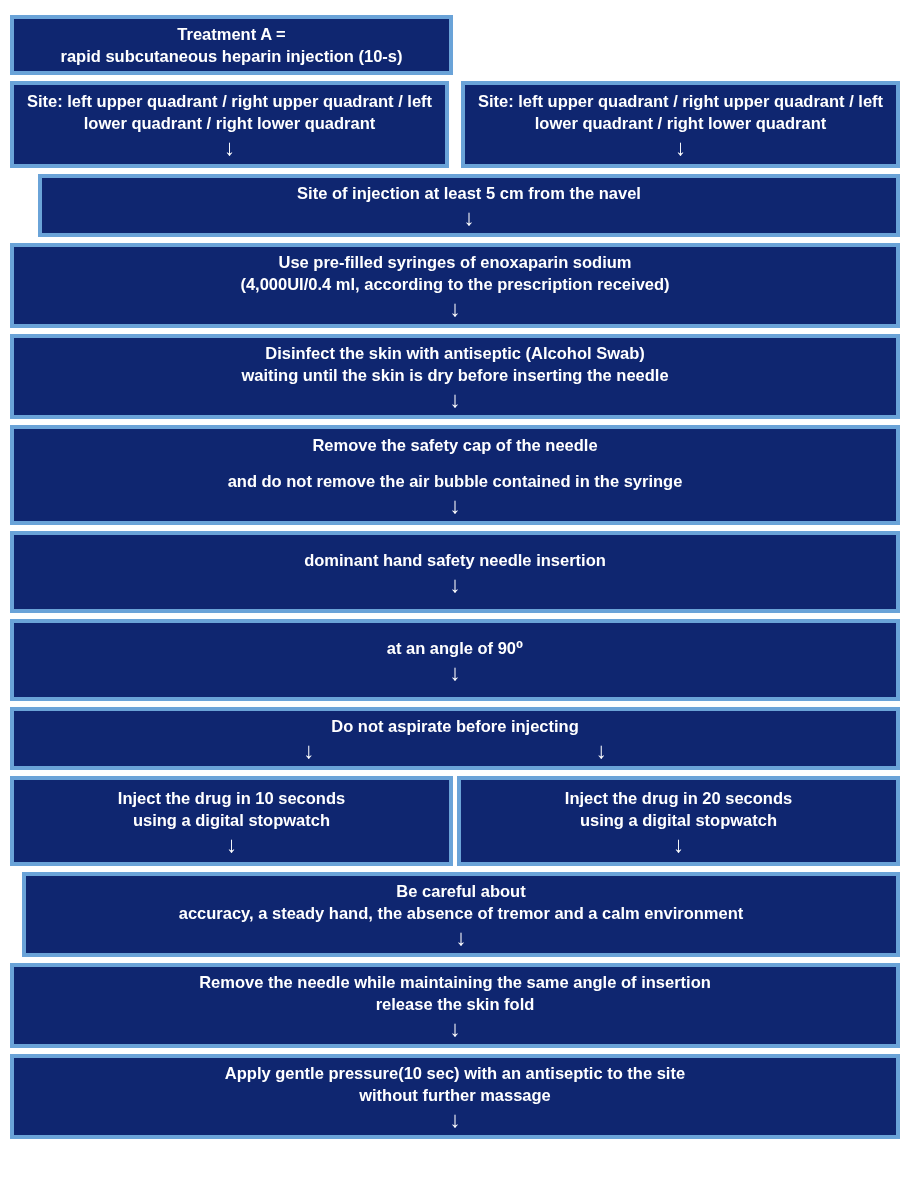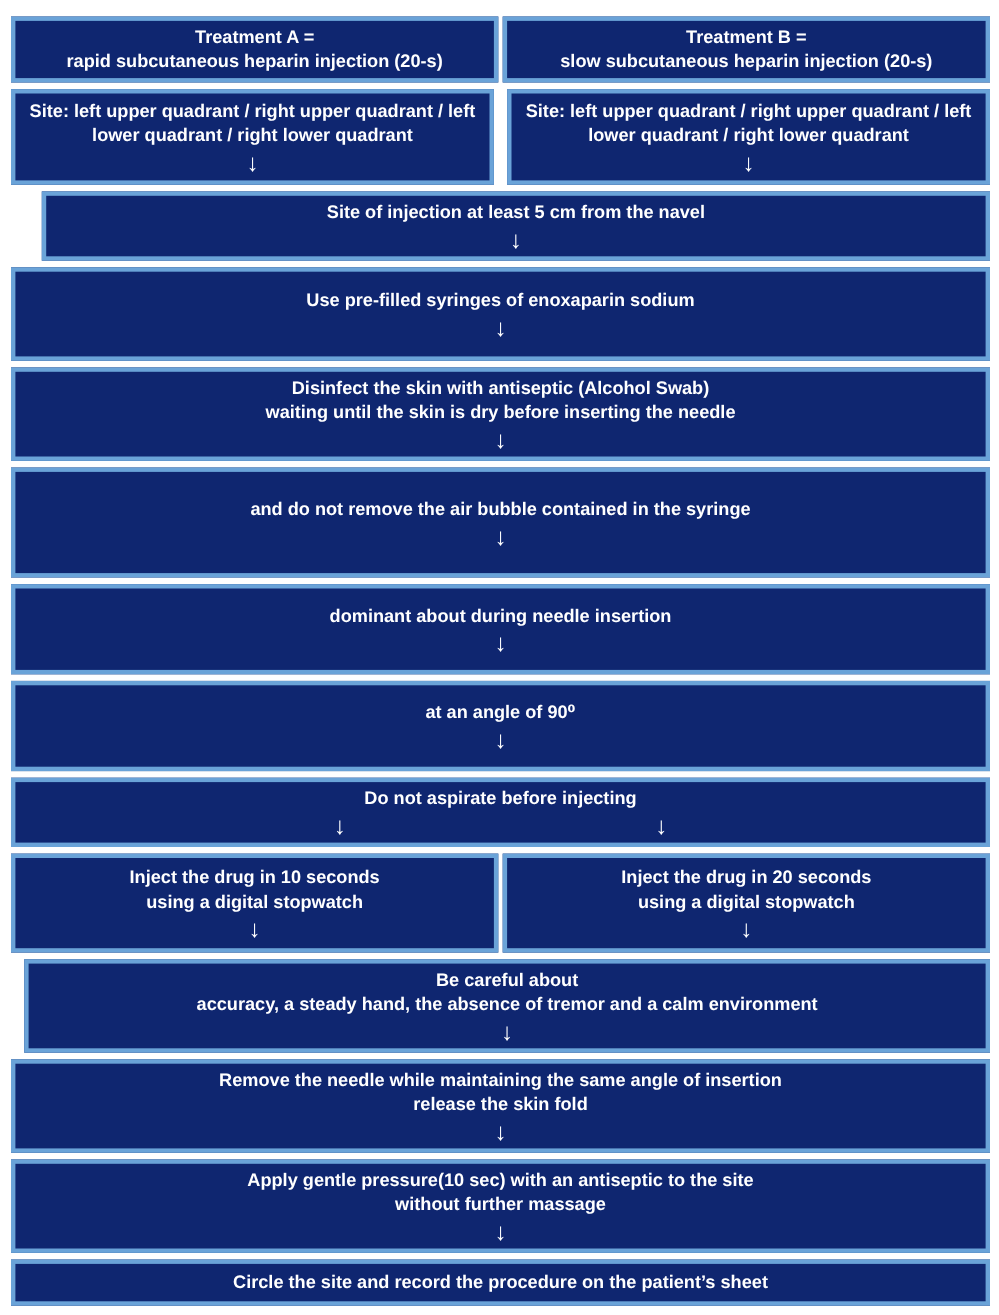--- a/index.html
+++ b/index.html
@@ -72,25 +72,21 @@
 </style>
 </head>
 <body>
 
 <div class="page">
   <div class="chart">
 
     <div class="row split r0">
       <div class="box">
         <div class="line">Treatment A =</div>
-        <div class="line">rapid subcutaneous heparin injection (20-s)</div>
-      </div>
-      <div class="box">
-        <div class="line">Treatment B =</div>
-        <div class="line">slow subcutaneous heparin injection (20-s)</div>
+        <div class="line">rapid subcutaneous heparin injection (10-s)</div>
       </div>
     </div>
 
     <div class="row split r1">
       <div class="box">
         <div class="line">Site: left upper quadrant / right upper quadrant / left</div>
         <div class="line">lower quadrant / right lower quadrant</div>
         <div class="arrow">↓</div>
       </div>
       <div class="box">
@@ -103,42 +99,44 @@
     <div class="row r2">
       <div class="box">
         <div class="line">Site of injection at least 5 cm from the navel</div>
         <div class="arrow">↓</div>
       </div>
     </div>
 
     <div class="row r3">
       <div class="box">
         <div class="line">Use pre-filled syringes of enoxaparin sodium</div>
+        <div class="line">(4,000UI/0.4 ml, according to the prescription received)</div>
         <div class="arrow">↓</div>
       </div>
     </div>
 
     <div class="row r4">
       <div class="box">
         <div class="line">Disinfect the skin with antiseptic (Alcohol Swab)</div>
         <div class="line">waiting until the skin is dry before inserting the needle</div>
         <div class="arrow">↓</div>
       </div>
     </div>
 
     <div class="row r5">
       <div class="box wide-gap">
+        <div class="line">Remove the safety cap of the needle</div>
         <div class="line">and do not remove the air bubble contained in the syringe</div>
         <div class="arrow">↓</div>
       </div>
     </div>
 
     <div class="row r6">
       <div class="box">
-        <div class="line">dominant about during needle insertion</div>
+        <div class="line">dominant hand safety needle insertion</div>
         <div class="arrow">↓</div>
       </div>
     </div>
 
     <div class="row r7">
       <div class="box">
         <div class="line">at an angle of 90⁰</div>
         <div class="arrow">↓</div>
       </div>
     </div>
@@ -183,21 +181,16 @@
     </div>
 
     <div class="row r12">
       <div class="box">
         <div class="line">Apply gentle pressure(10 sec) with an antiseptic to the site</div>
         <div class="line">without further massage</div>
         <div class="arrow">↓</div>
       </div>
     </div>
 
-    <div class="row r13">
-      <div class="box">
-        <div class="line">Circle the site and record the procedure on the patient’s sheet</div>
-      </div>
-    </div>
 
   </div>
 
 </div>
 
 </body></html>

